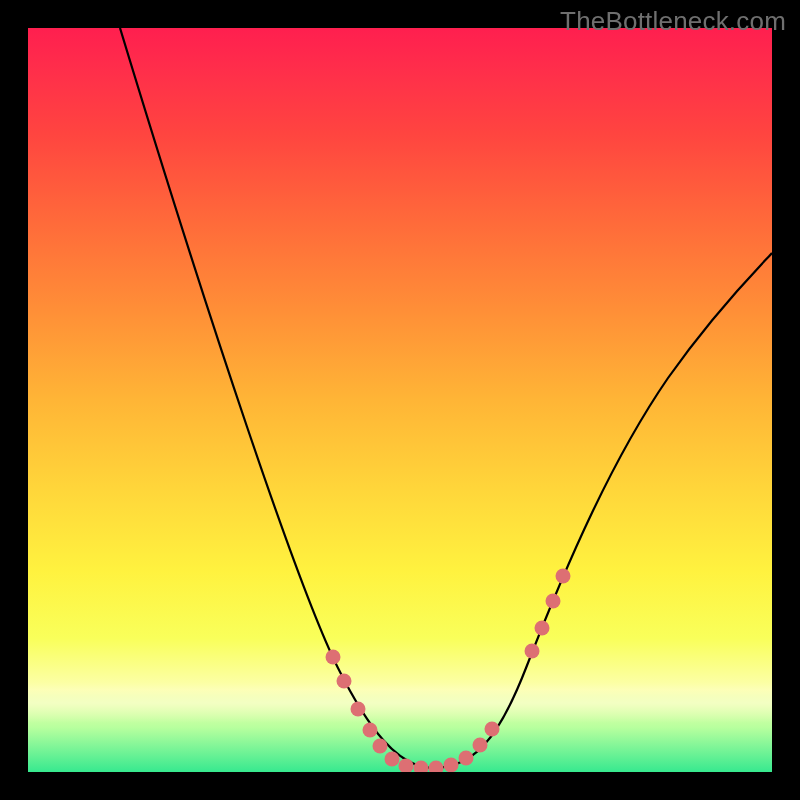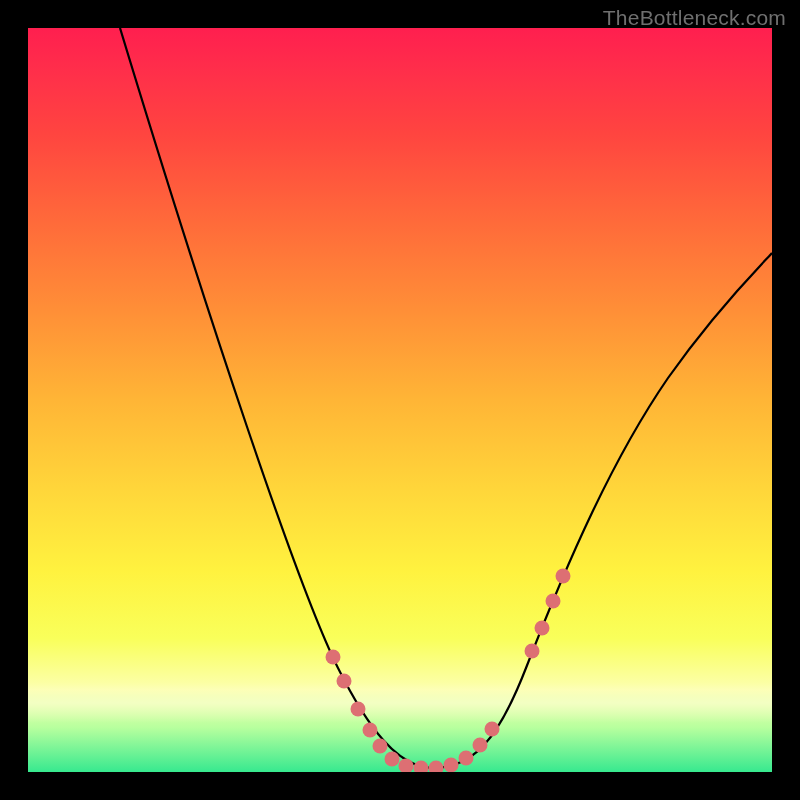--- a/index.html
+++ b/index.html
@@ -62,21 +62,21 @@
       rgba(255,255,215,0.55) 50%,
       rgba(255,255,200,0) 100%
     );
     pointer-events: none;
   }
   .watermark {
     position: absolute;
     top: 6px;
     right: 14px;
     color: #6f6f6f;
-    font-size: 21px;
+    font-size: 26px;
     font-weight: 500;
     user-select: none;
     letter-spacing: 0.2px;
   }
   svg.curve {
     position: absolute;
     left: 0;
     top: 0;
     width: 744px;
     height: 744px;

